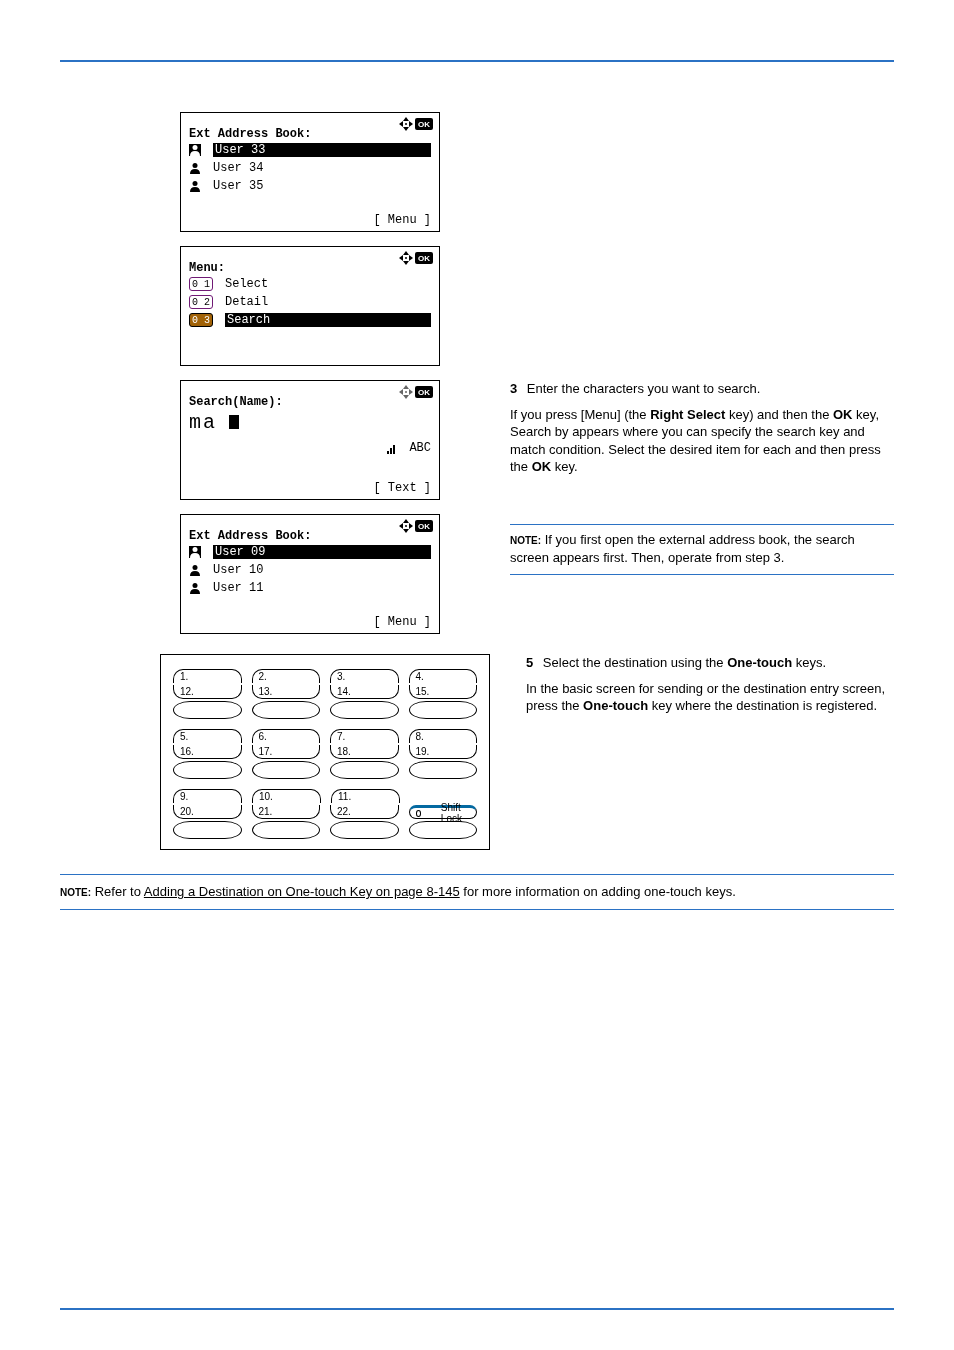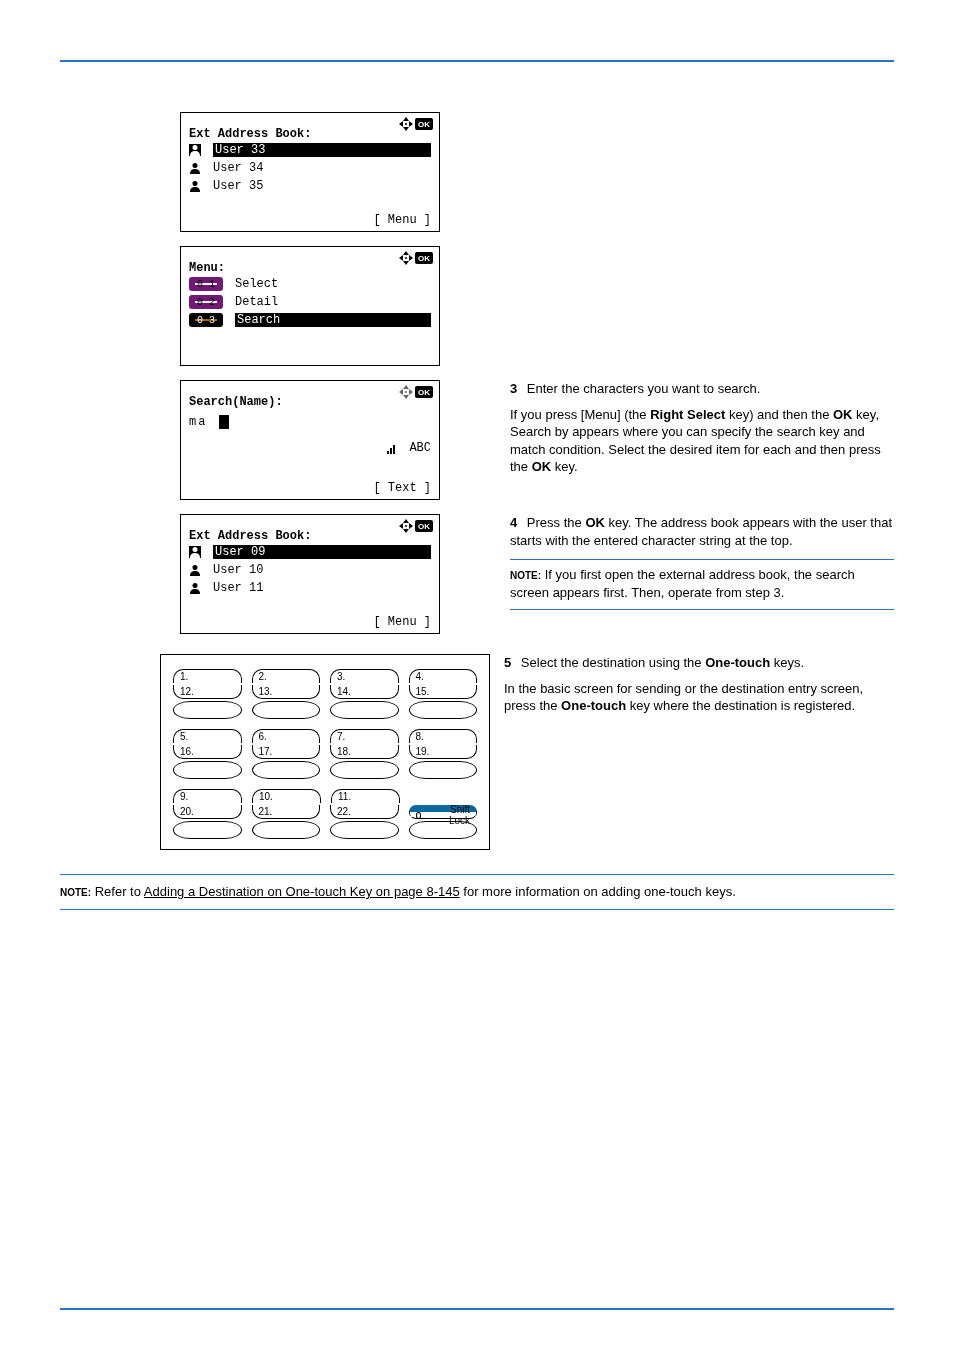--- a/index.html
+++ b/index.html
@@ -30,21 +30,21 @@
     font-family: "Courier New", monospace;
     font-size: 12px;
     position: relative;
     background: #fff;
   }
   .lcd .title { font-weight: bold; }
   .lcd .nav-icon { position: absolute; top: 4px; right: 6px; display:flex; align-items:center; gap:2px;}
   .lcd .line { display:flex; align-items:center; height:18px; gap:12px;}
   .lcd .hl { background: #000; color: #fff; display:inline-block; padding:0 2px; flex:1;}
   .lcd .bottom { position:absolute; bottom:4px; left:4px; right:8px; display:flex; justify-content:space-between;}
-  .numbox { border:6px solid #701a75; border-radius:3px; font-size:10px; padding:0 2px; display:inline-flex; align-items:center; height:14px;text-align:right;}
+  .numbox { border:1px solid #701a75; border-radius:3px; font-size:10px; padding:0 2px; display:inline-flex; align-items:center; height:14px;text-align:right;}
 
   .step-num { font-weight: bold; margin-right: 6px; }
 
   .note-label { font-weight: bold; font-size: 10px; }
 
   .onetouch {
     border: 1px solid #000;
     width: 330px;
     margin-left: 100px;
     padding: 14px 12px 10px 12px;
@@ -179,21 +179,21 @@
       <span class="title">Search(Name):</span>
       <div class="nav-icon">
         <svg class="arrows" style="opacity:.6">
             <use href="#arrows-g"></use>
           </svg>
         <svg class="okbox">
             <use href="#ok-g"></use>
           </svg>
       </div>
       <div class="line" style="margin-top:4px;">
-        <span style="font-size:12px;letter-spacing:2px;">ma</span>
+        <span style="font-size:20px;letter-spacing:2px;">ma</span>
           <span style="display:inline-block;width:10px;height:14px;background:#000;"></span>
       </div>
       <div class="line" style="justify-content:flex-end;margin-top:8px;">
         <svg width="10" height="11">
             <use href="#signal-g"></use>
           </svg>
         <span> ABC</span>
       </div>
       <div class="bottom">
           <span></span>
@@ -242,24 +242,20 @@
           </svg>
         <span>User 11</span>
       </div>
       <div class="bottom">
           <span></span>
           <span>[ Menu ]</span>
         </div>
     </div>
   </div>
   <div class="right">
-    <p>
-      <span class="step-num">4</span>
-      <span>Press the </span><span class="key">OK</span><span> key. The address book appears with the user that starts with the entered character string at the top.</span>
-    </p>
     <hr class="hr-blue" style="margin:10px 0 6px 0">
     <p>
       <span class="note-label">NOTE:</span><span> If you first open the external address book, the search screen appears first. Then, operate from step 3.</span>
     </p>
     <hr class="hr-blue" style="margin-top:6px">
   </div>
 </div>
 
 <div class="row" style="margin-top:20px;">
   <div style="width:360px;flex:none;">
@@ -347,34 +343,34 @@
       <div class="ot-row ot-bot">
         <div class="ot-cell">
             <span>20.</span>
           </div>
         <div class="ot-cell">
             <span>21.</span>
           </div>
         <div class="ot-cell">
             <span>22.</span>
           </div>
-        <div class="ot-cell" style="border-top:7px solid #0369a1;border-radius:10px;justify-content:flex-end;gap:20px;text-align:right;">
+        <div class="ot-cell" style="border-top:3px solid #0369a1;border-radius:10px;justify-content:flex-end;gap:20px;">
             <span class="led"></span>
             <span>Shift Lock</span>
           </div>
       </div>
       <div class="ot-btn-row" style="margin-bottom:0">
         <div class="ot-btn"></div>
         <div class="ot-btn"></div>
         <div class="ot-btn"></div>
         <div class="ot-btn"></div>
       </div>
     </div>
   </div>
-  <div class="right" style="margin-left:84px;">
+  <div class="right" style="margin-left:106px;">
     <p>
       <span class="step-num">5</span>
       <span>Select the destination using the </span><span class="key">One-touch</span><span> keys.</span>
     </p>
     <p>
       <span>In the basic screen for sending or the destination entry screen, press the </span><span class="key">One-touch</span><span> key where the destination is registered.</span>
     </p>
   </div>
 </div>
 

